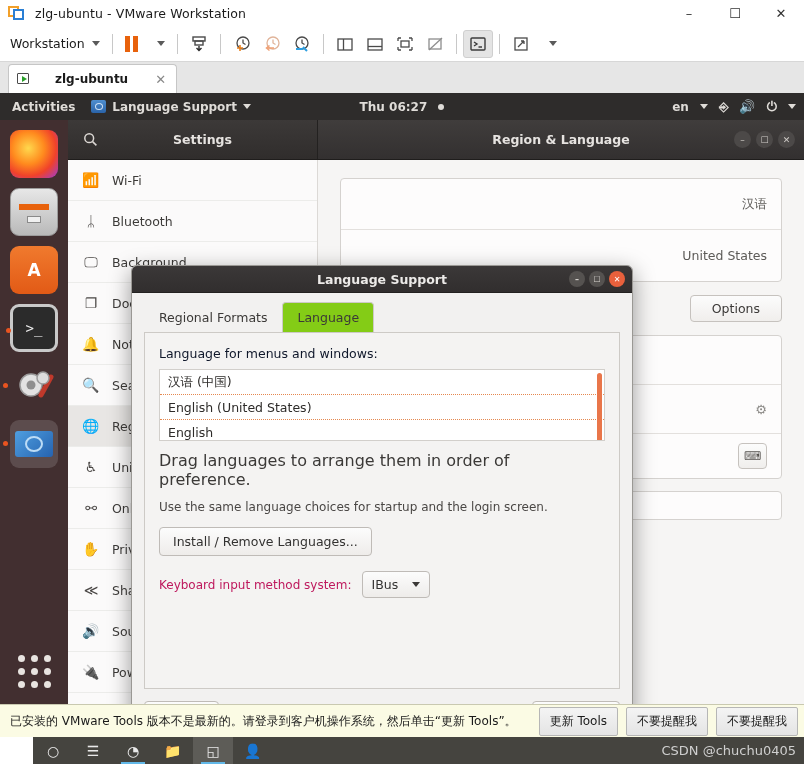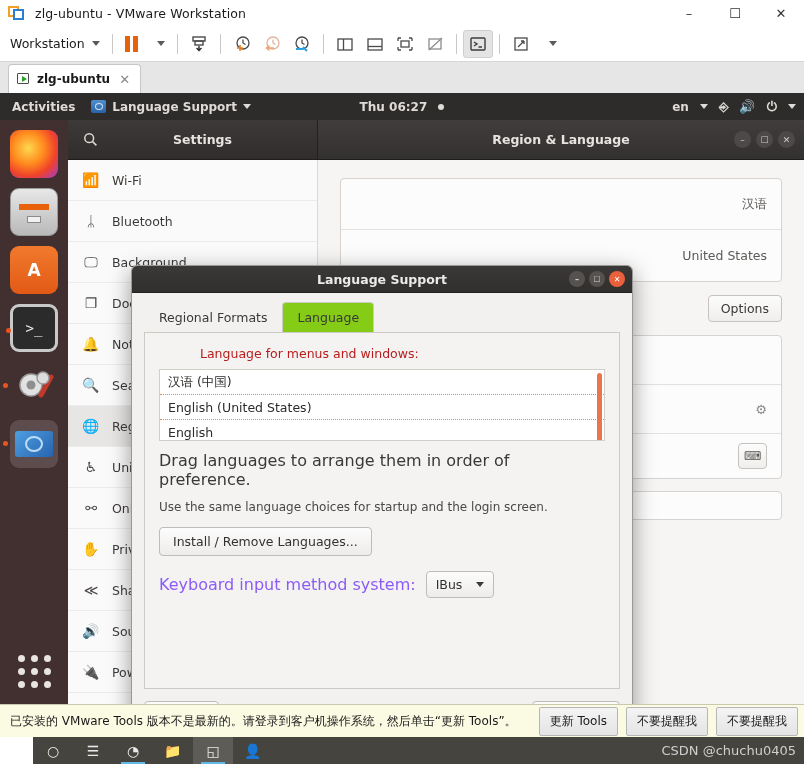--- a/index.html
+++ b/index.html
@@ -53,21 +53,21 @@
   .tb-btn.active { background: #e4e4e4; border: 1px solid #cfcfcf; }
 
   
   .vm-tabstrip {
     position: absolute; left: 0; top: 62px; width: 804px; height: 31px;
     background: #e6e6e6;
   }
   .vm-tab {
     position: absolute; left: 8px; top: 2px; height: 29px; padding: 0 10px 0 8px;
     background: #ffffff; border: 1px solid #c6c6c6; border-bottom: none;
-    border-radius: 4px 4px 0 0; display: flex; align-items: center; gap: 6px;
+    border-radius: 4px 4px 0 0; display: flex; align-items: center; gap: 24px;
     font-size: 12px; font-weight: bold; color: #1b1b1b;
   }
   .tab-ic { width: 14px; height: 13px; position: relative; }
   .tab-ic .outer { position:absolute; left:0; top:0; width:12px; height:11px; border:1.5px solid #4a4a4a; border-radius:1px;}
   .tab-ic .play { position:absolute; left:5px; top:3px; width:0;height:0;
                   border-top:3px solid transparent;border-bottom:3px solid transparent;border-left:5px solid #2aa02a;}
   .tab-close { color: #888; font-size: 13px; margin-left: 3px; }
 
   
   .guest {
@@ -162,21 +162,21 @@
     height: 51px; display: flex; align-items: center; justify-content: space-between;
     padding: 0 14px; font-size: 12.5px; color: #3b3937;
     border-bottom: 1px solid #e3e0dd;
     text-align: center;
   }
   .card-row:last-child { border-bottom: none; }
   .card-row .val { color: #5c5a57; }
   .opt-wrap { display: flex; justify-content: flex-end; margin: 13px 0 13px 0; }
   .gbtn {
     background: linear-gradient(#fcfcfc,#f0eeec); border: 1px solid #c6c2be;
-    border-radius: 4px; padding: 5px 12px; font-size: 12.5px; color: #3b3937; text-align: right;
+    border-radius: 4px; padding: 5px 21px; font-size: 12.5px; color: #3b3937; text-align: right;
   }
   .sq-btn {
     width: 29px; height: 26px; background: linear-gradient(#fcfcfc,#f0eeec);
     border: 1px solid #c6c2be; border-radius: 4px;
     display: flex; align-items: center; justify-content: center; font-size: 12px; color: #55524f;
   }
 
   
   .lang-dlg {
     position: absolute; left: 131px; top: 172px; width: 502px; height: 470px;
@@ -202,21 +202,21 @@
     border: 1px solid transparent; border-radius: 4px 4px 0 0;
   }
   .ld-tab.active { background: #84cc16; border-color: #cdcac6; border-bottom-color: #fdfdfd; }
   .ld-tab:not(.active) { border-bottom-color: #cdcac6; }
   .ld-tabline { position: absolute; left: 12px; right: 12px; bottom: 0; height: 1px; background: #cdcac6; }
 
   .ld-panel {
     margin: 0 12px; background: #f4f3f2; border: 1px solid #cdcac6; border-top: none;
     height: 356px; padding: 13px 14px 0 14px;
   }
-  .ld-label { font-size: 12.5px; color: #b91c1c; margin-bottom: 8px; margin-left: 41px; }
+  .ld-label { font-size: 12.5px; color: #0f172a; margin-bottom: 8px; }
   .lang-list {
     background: #ffffff; border: 1px solid #d2cfcb; height: 72px; overflow: hidden;
     position: relative;
   }
   .ll-item {
     height: 25px; display: flex; align-items: center; padding-left: 8px;
     font-size: 12.5px; color: #2d2b29;
     border-bottom: 1px dotted #e5884f;
   }
   .ll-item.dim { color: #14532d; }
@@ -616,21 +616,21 @@
             <div class="ll-item">English (United States)</div>
             <div class="ll-item">English</div>
             <div class="ll-item dim">English (Australia)</div>
             <div class="ll-item dim">English (Canada)</div>
             <div class="ll-scroll"></div>
         </div>
         <div class="ld-hint-b">Drag languages to arrange them in order of preference.</div>
         <div class="ld-hint" style="margin-top:11px;">Use the same language choices for startup and the login screen.</div>
         <div class="ld-btn">Install / Remove Languages...</div>
         <div class="ld-row">
-          <span style="font-size:16px;color:#8b5cf6;">Keyboard input method system:</span>
+          <span style="font-size:12px;color:#be185d;">Keyboard input method system:</span>
           <span class="ld-combo">
             <span>IBus</span>
             <span class="tri-down" style="border-top-color:#3b3937;"></span>
           </span>
         </div>
       </div>
 
       <div class="ld-footer">
         <span class="ld-help">Help</span>
         <span class="ld-close">Close</span>

